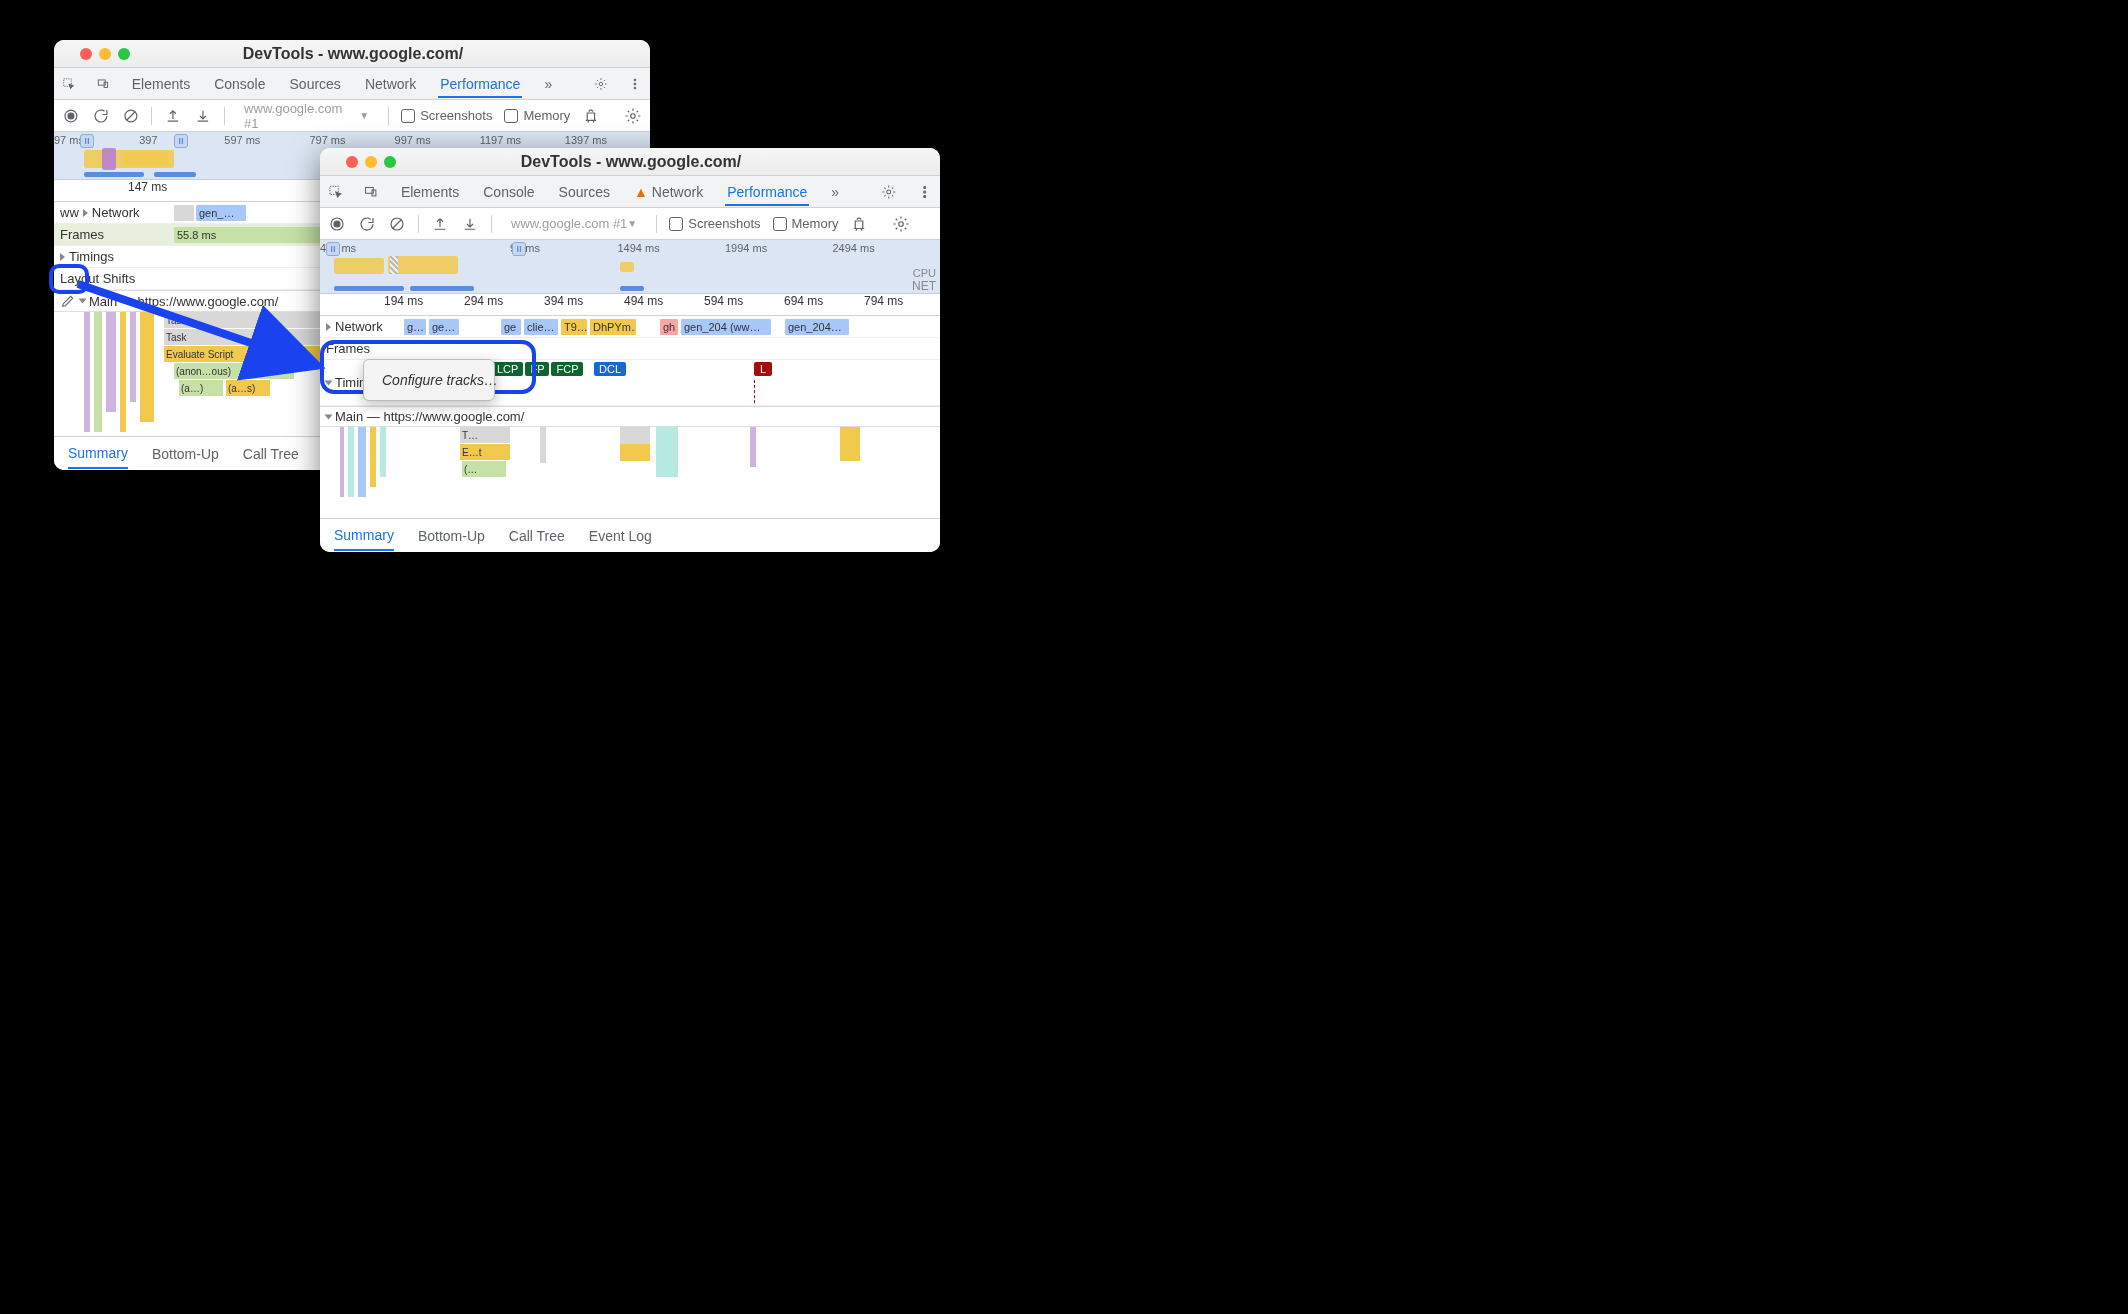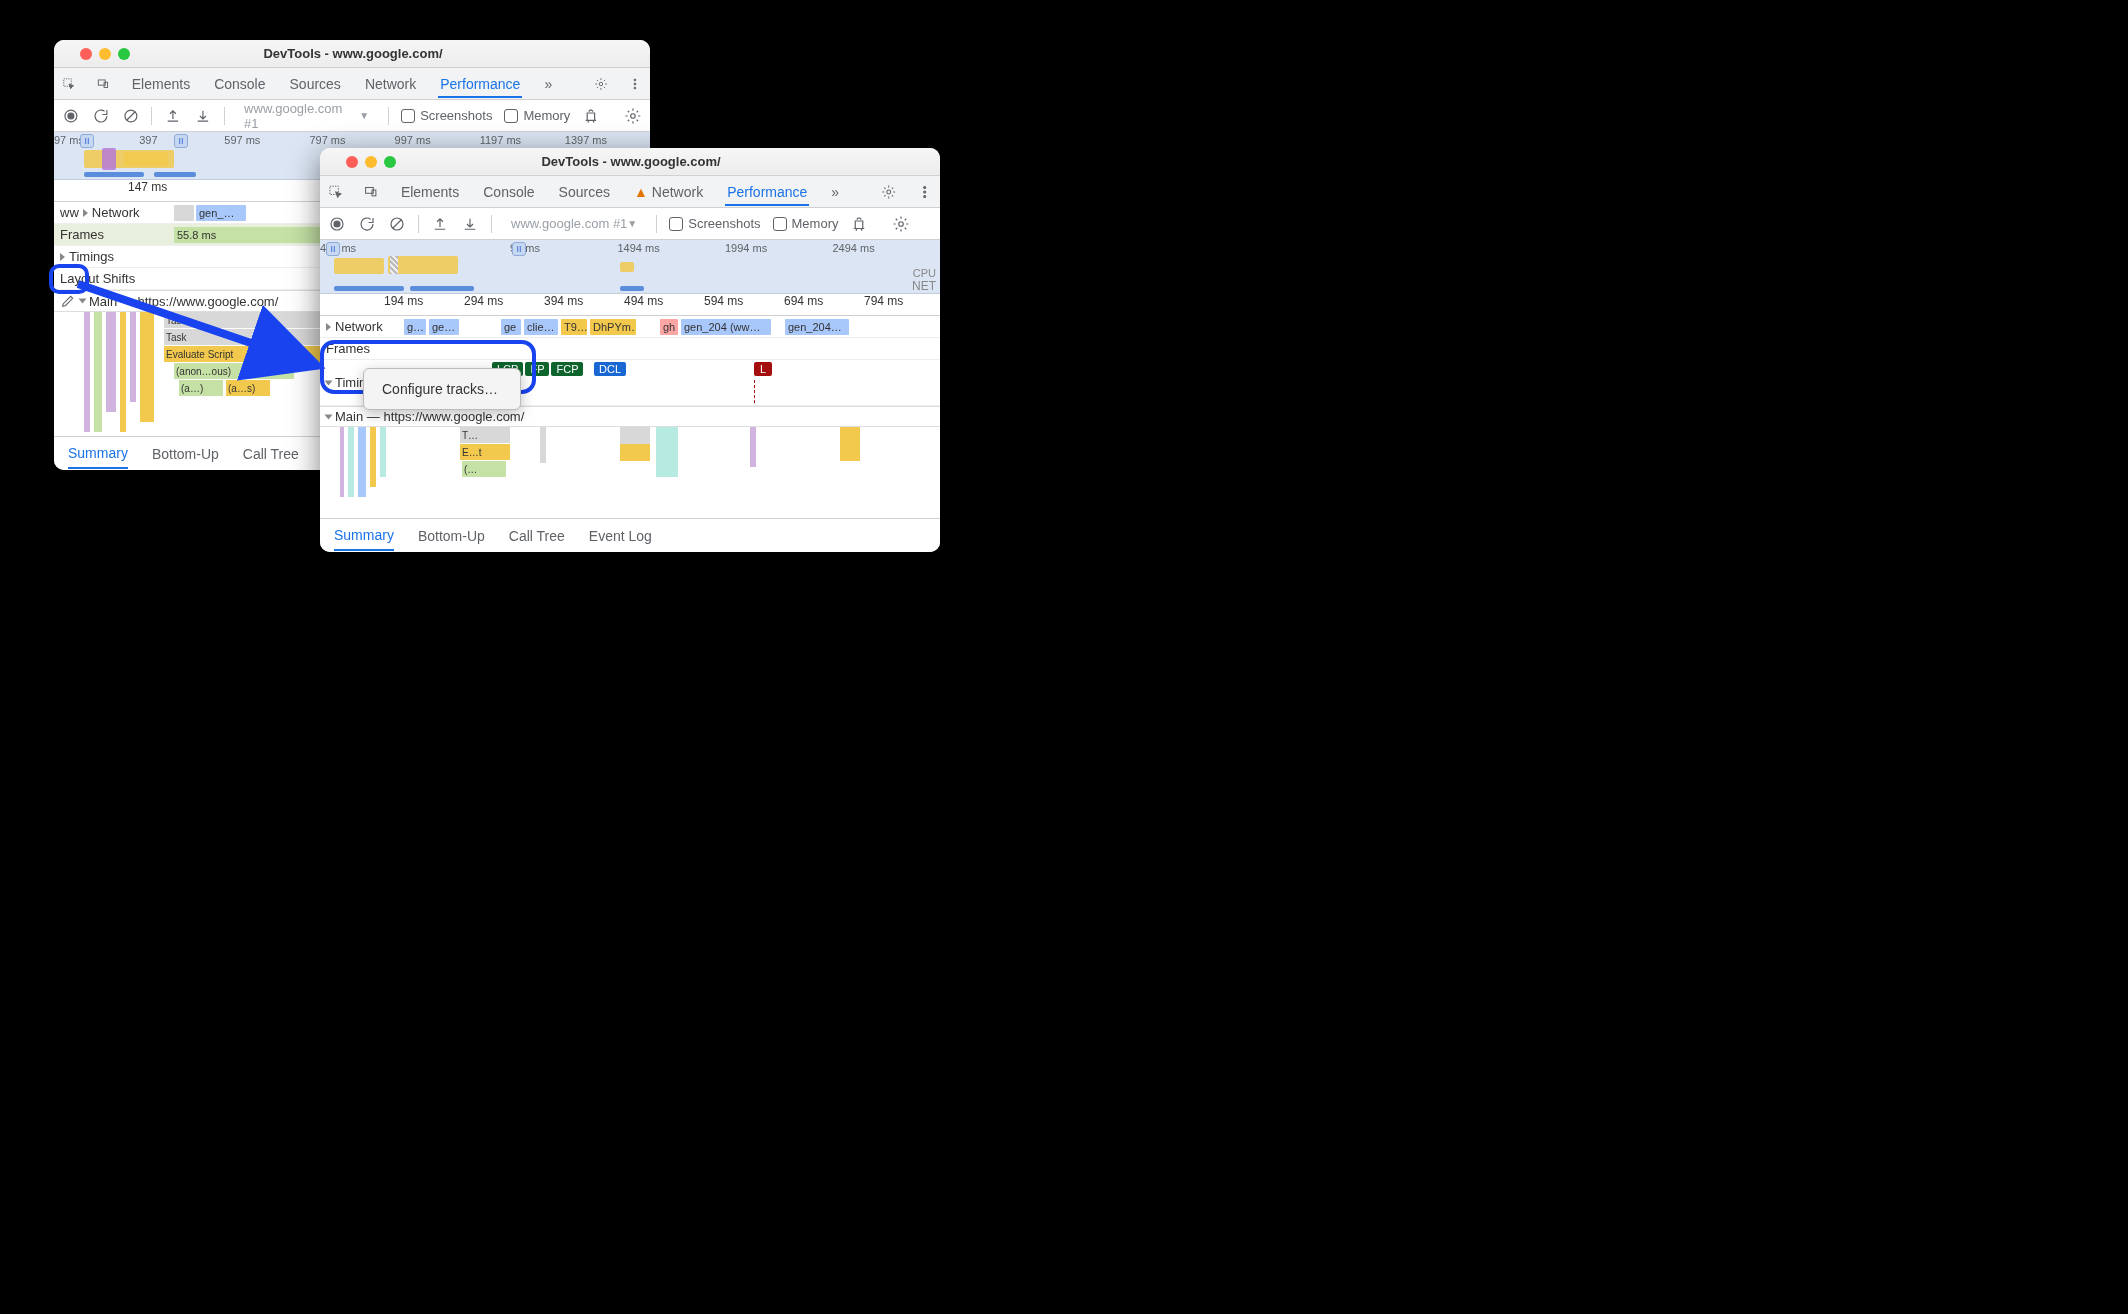--- a/index.html
+++ b/index.html
@@ -24,21 +24,21 @@
   }
   
   .titlebar {
     height: 28px;
     background: linear-gradient(#f6f6f6,#ececec);
     display: flex;
     align-items: center;
     border-bottom: 1px solid #d0d0d0;
     padding: 0 26px;
     gap: 8px;
-    font-size: 13px;
+    font-size: 16px;
     font-weight: 600;
     color: #333;
   }
   .lights { display:flex; gap:7px; }
   .light { width:12px; height:12px; border-radius:50%; }
   .light.red{background:#ff5f57;} .light.yel{background:#febc2e;} .light.grn{background:#28c840;}
   .titlebar .title { flex:1; text-align:center; }
   
   .tabstrip {
     height: 32px;
@@ -490,21 +490,21 @@
     </div>
   </div>
 
   <div class="bottomtabs">
     <span class="bt active">Summary</span>
     <span class="bt">Bottom-Up</span>
     <span class="bt">Call Tree</span>
     <span class="bt">Event Log</span>
   </div>
 
-  <div class="ctxmenu" style="left:43px;top:220px;width:158px;">
+  <div class="ctxmenu" style="left:43px;top:211px;width:132px;font-style:italic;">
     <div class="mi">Configure tracks…</div>
   </div>
 </div>
 
 <div class="ann-ring" style="left:49px;top:264px;width:40px;height:30px;border-radius:10px"></div>
 <div class="ann-ring" style="left:320px;top:340px;width:216px;height:54px;"></div>
 <svg class="ann-arrow" style="left:70px;top:270px;width:270px;height:120px" viewBox="0 0 270 120">
   <defs>
       <marker id="ah" markerWidth="12" markerHeight="12" refX="9" refY="5" orient="auto">
         <path d="M0 0 L10 5 L0 10 z" fill="#1843ef"></path>

